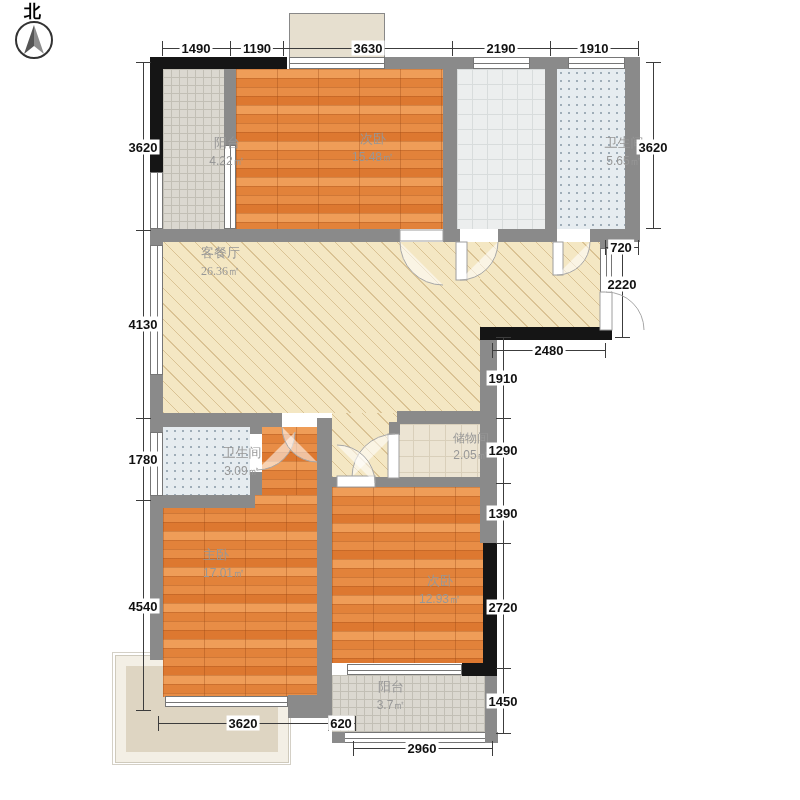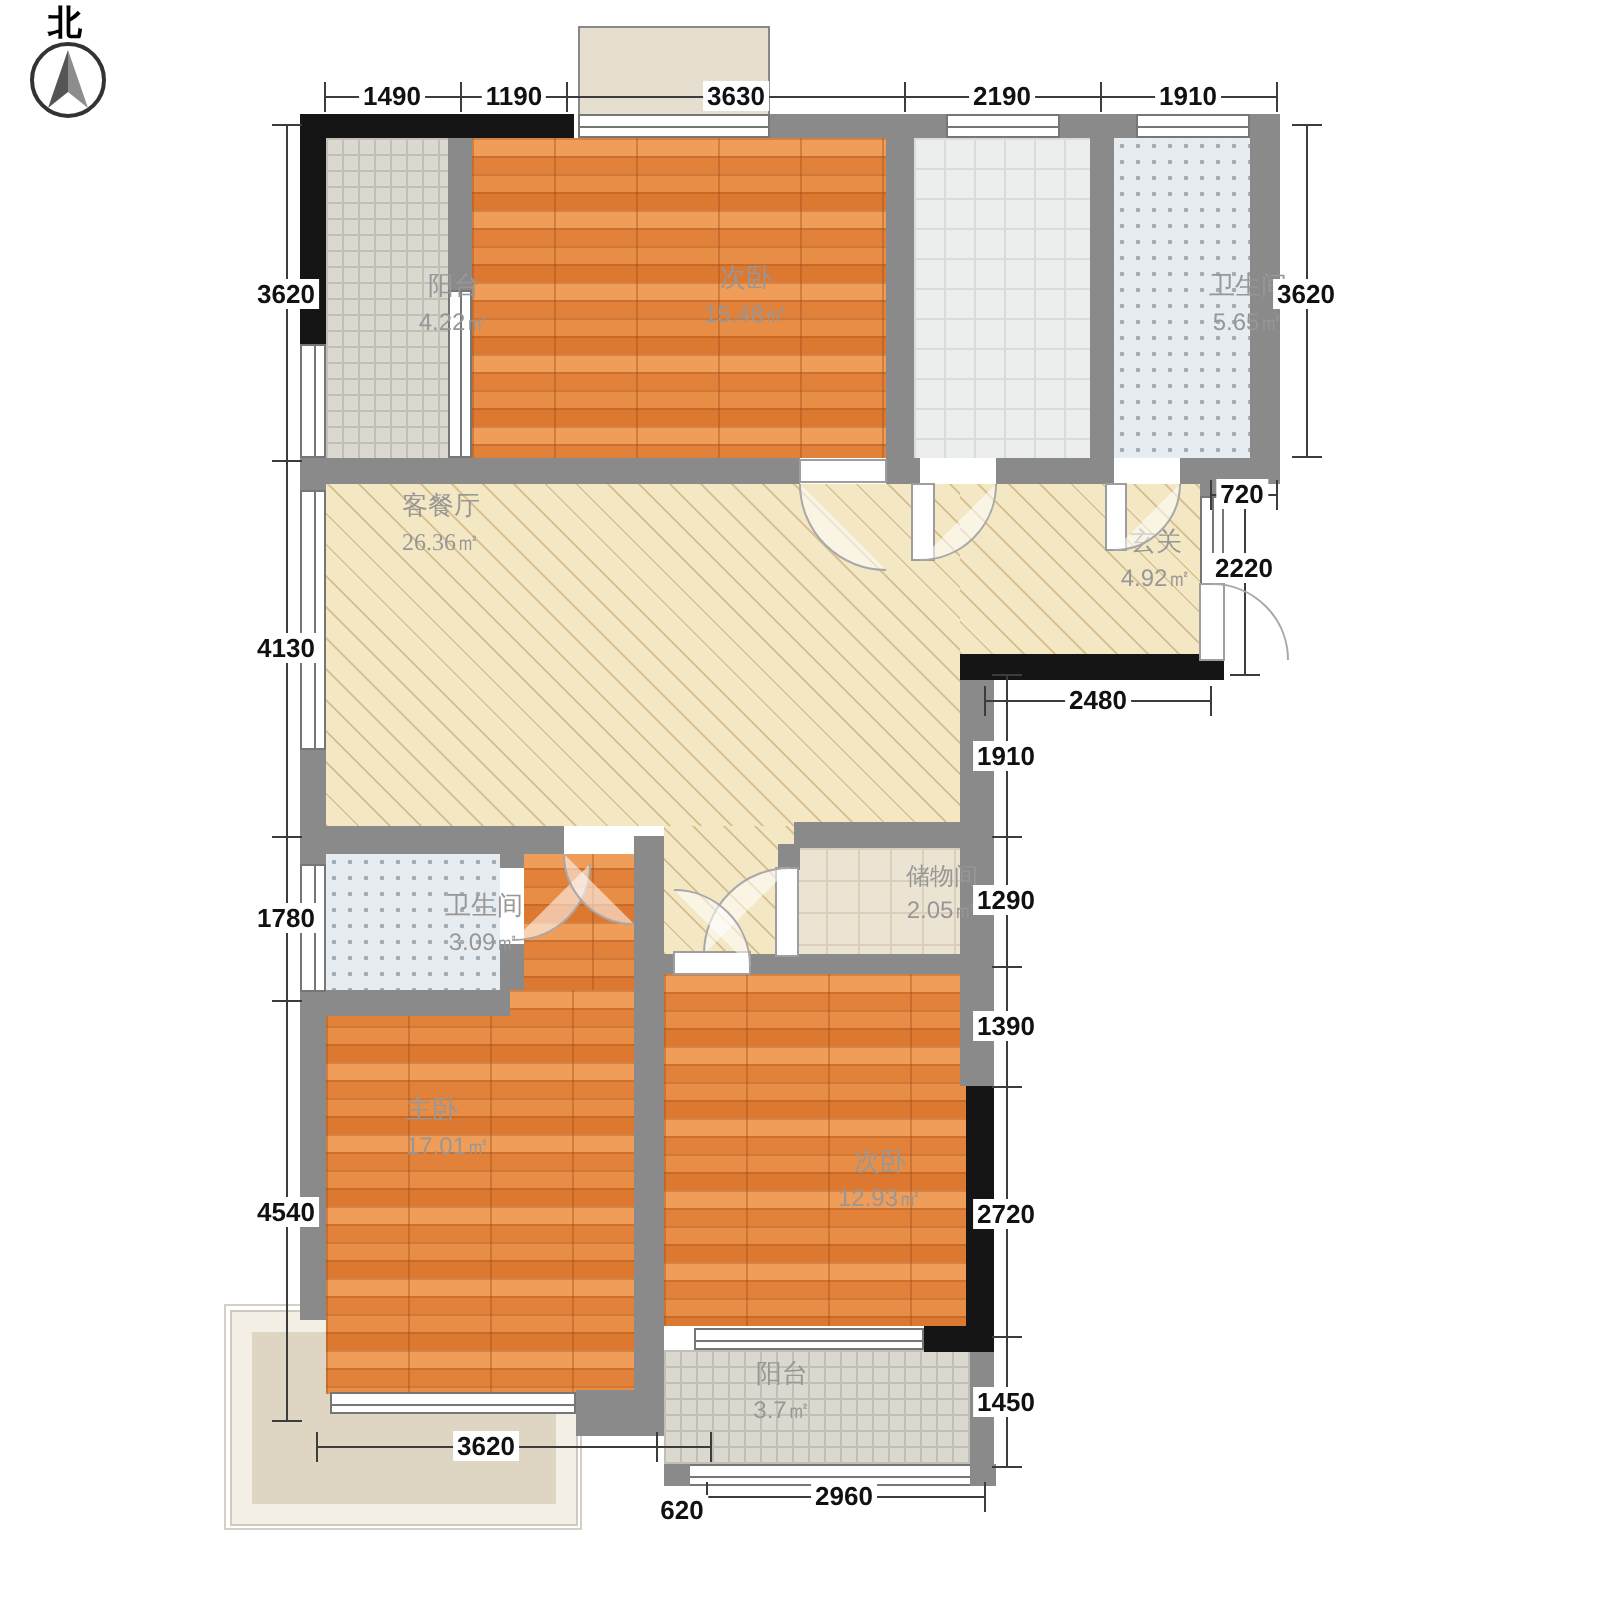--- a/index.html
+++ b/index.html
@@ -159,24 +159,20 @@
     <span class="area">15.48㎡</span>
   </div>
   <div class="abs rlabel" style="left:549px;top:134px;width:84px;">
     <span class="rname">卫生间</span>
     <span class="area">5.65㎡</span>
   </div>
   <div class="abs rlabel" style="left:168px;top:244px;text-align:right;font-family:Liberation Serif, serif;">
     <span class="rname">客餐厅</span>
     <span class="area">26.36㎡</span>
   </div>
-  <div class="abs rlabel" style="left:505px;top:262px;width:80px;">
-    <span class="rname">玄关</span>
-    <span class="area">4.92㎡</span>
-  </div>
   <div class="abs rlabel" style="left:398px;top:430px;width:80px;font-size:12px;">
     <span class="rname">储物间</span>
     <span class="area">2.05㎡</span>
   </div>
   <div class="abs rlabel" style="left:167px;top:444px;width:84px;">
     <span class="rname">卫生间</span>
     <span class="area">3.09㎡</span>
   </div>
   <div class="abs rlabel" style="left:170px;top:514px;text-align:left;margin-top:32px;">
     <span class="rname">主卧</span>
@@ -252,16 +248,16 @@
   <div class="abs dim" style="left:621px;top:247px;">720</div>
   <div class="abs dim" style="left:622px;top:284px;text-align:right;">2220</div>
   <div class="abs dim" style="left:549px;top:350px;">2480</div>
   <div class="abs dim" style="left:503px;top:378px;">1910</div>
   <div class="abs dim" style="left:503px;top:450px;">1290</div>
   <div class="abs dim" style="left:503px;top:513px;">1390</div>
   <div class="abs dim" style="left:503px;top:607px;">2720</div>
   <div class="abs dim" style="left:503px;top:701px;">1450</div>
 
   <div class="abs dim" style="left:243px;top:723px;">3620</div>
-  <div class="abs dim" style="left:341px;top:723px;margin-top:32px;">620</div>
+  <div class="abs dim" style="left:341px;top:723px;">620</div>
   <div class="abs dim" style="left:422px;top:748px;">2960</div>
 
 </div>
 
 </body></html>

